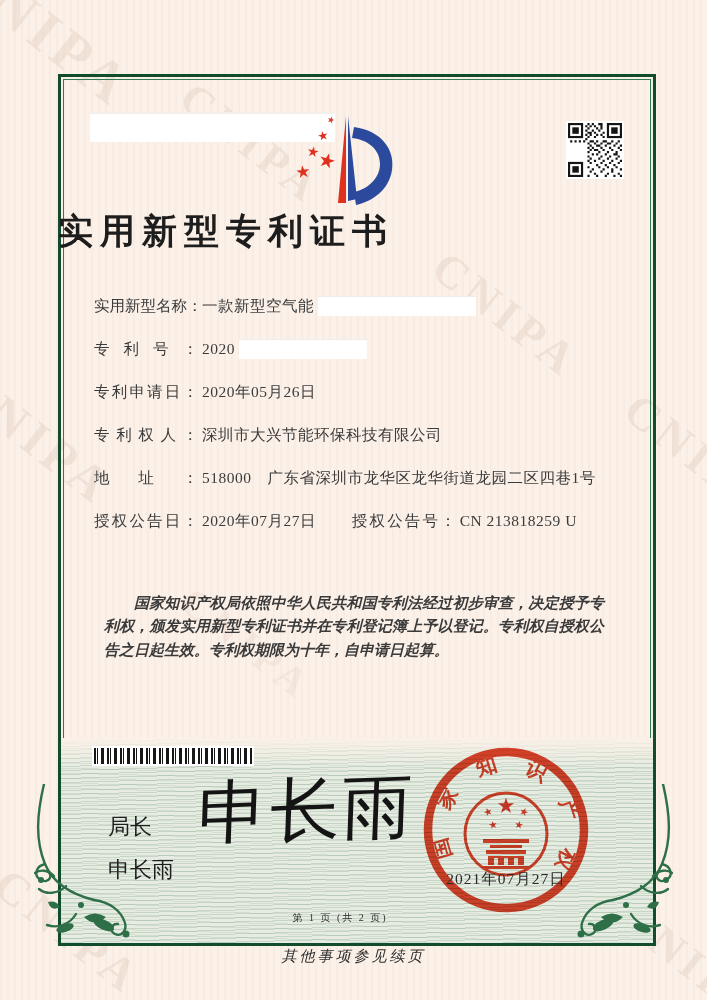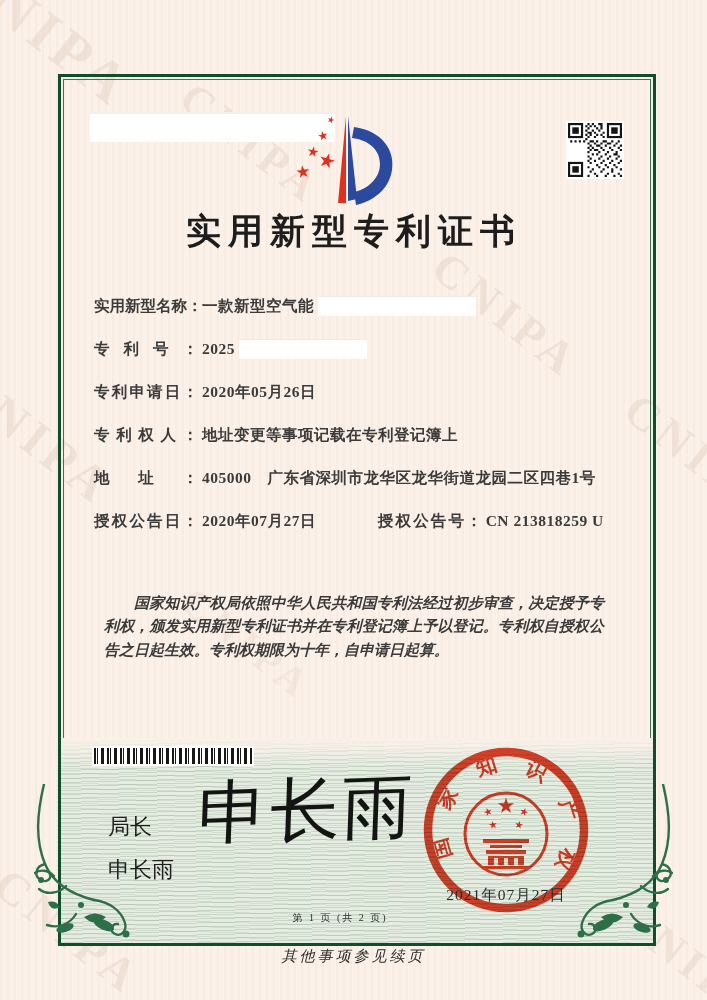--- a/index.html
+++ b/index.html
@@ -22,49 +22,49 @@
       repeating-linear-gradient(178.5deg, rgba(124,160,129,.30) 0 1px, rgba(0,0,0,0) 1px 4px),
       repeating-linear-gradient(181.5deg, rgba(124,160,129,.20) 0 1px, rgba(0,0,0,0) 1px 5px);}
   .band::before{content:"";position:absolute;left:0;right:0;top:0;height:30px;
     background:linear-gradient(#fbf1e9, rgba(251,241,233,0));}
   
   .redact-cert{position:absolute;left:90px;top:112px;width:245px;height:30px;
     background:#fff;z-index:3;
     box-shadow:0 2px 0 rgba(225,210,200,.35) inset;}
   .logo{position:absolute;left:294px;top:114px;z-index:3;}
   .qr{position:absolute;left:566px;top:121px;background:#fff;padding:2px;z-index:3;}
-  .title{position:absolute;left:58px;top:208px;width:592px;text-align:center;
+  .title{position:absolute;left:58px;top:208px;width:592px;
     font-size:35px;font-weight:700;letter-spacing:7px;color:#1d1d1d;z-index:3;}
   
   .fields{position:absolute;left:94px;top:296px;width:525px;z-index:3;
-    font-size:15.5px;color:#3b3b3b;font-weight:bold;}
+    font-size:15.5px;color:#3b3b3b;}
   .frow{height:20px;line-height:20px;margin-bottom:23px;white-space:nowrap;}
   .flabel{display:inline-block;width:104px;text-align:justify;text-align-last:justify;
     -moz-text-align-last:justify;vertical-align:top;}
   .fvalue{letter-spacing:.5px;}
   .redact-inline{display:inline-block;background:#fff;height:20px;vertical-align:top;
     box-shadow:0 1px 0 rgba(215,205,198,.4) inset;}
-  .grant-pair2{display:inline-block;margin-left:58px;}
+  .grant-pair2{display:inline-block;margin-left:32px;}
   
   .paras{position:absolute;left:92px;top:580px;width:524px;z-index:3;
     font-size:15px;font-style:italic;color:#3a3a3a;line-height:1.55;text-align:justify;}
   .paras p{margin:12px;text-indent:2em;font-weight:bold;}
   
   .barcode{position:absolute;left:94px;top:748px;width:158px;height:16px;z-index:3;
     background:repeating-linear-gradient(90deg,#171717 0 2px,#ffffff 2px 3px,#171717 3px 4px,
       #ffffff 4px 7px,#171717 7px 10px,#ffffff 10px 13px);
     outline:2px solid #fff;}
   .director{position:absolute;left:108px;top:806px;z-index:4;
     font-family:Liberation Serif, serif;font-size:22px;color:#1f1f1f;line-height:1.95;}
   .sig{position:absolute;left:198px;top:764px;z-index:4;font-size:70px;color:#141414;
     font-family:"Liberation Serif", serif;letter-spacing:2px;
     transform:rotate(-2deg) skewX(-4deg);}
   .seal{position:absolute;left:420px;top:744px;z-index:4;mix-blend-mode:multiply;opacity:.95;}
   .seal-date{position:absolute;left:420px;top:869px;width:172px;text-align:center;z-index:5;
-    font-size:15.5px;color:#2c2c2c;letter-spacing:1px;white-space:nowrap;margin-top:16px;}
+    font-size:15.5px;color:#2c2c2c;letter-spacing:1px;white-space:nowrap;}
   .pageinfo{position:absolute;left:58px;top:911px;width:592px;text-align:center;z-index:4;
     font-size:10px;color:#2f2f2f;letter-spacing:2px;transform:translateX(-14px);}
   .note{position:absolute;left:0;top:947px;width:707px;text-align:center;z-index:3;
     font-size:15px;font-style:italic;color:#2e2e2e;letter-spacing:3px;}
   .flourish{position:absolute;z-index:5;}
   .flourish.br{transform:scaleX(-1);}
 </style>
 </head>
 <body>
 
@@ -123,34 +123,34 @@
   <div class="title">实用新型专利证书</div>
 
   <div class="fields">
     <div class="frow">
       <span class="flabel">实用新型名称：</span>
       <span class="fvalue">一款新型空气能</span>
       <span class="redact-inline" style="width:158px;"></span>
     </div>
     <div class="frow">
       <span class="flabel">专利号：</span>
-      <span class="fvalue">2025</span>
+      <span class="fvalue">2020</span>
       <span class="redact-inline" style="width:128px;"></span>
     </div>
     <div class="frow">
       <span class="flabel">专利申请日：</span>
       <span class="fvalue">2020年05月26日</span>
     </div>
     <div class="frow">
       <span class="flabel">专利权人：</span>
-      <span class="fvalue">地址变更等事项记载在专利登记簿上</span>
+      <span class="fvalue">深圳市大兴节能环保科技有限公司</span>
     </div>
     <div class="frow">
       <span class="flabel">地址：</span>
-      <span class="fvalue">405000　广东省深圳市龙华区龙华街道龙园二区四巷1号</span>
+      <span class="fvalue">518000　广东省深圳市龙华区龙华街道龙园二区四巷1号</span>
     </div>
     <div class="frow">
       <span class="flabel">授权公告日：</span>
       <span class="fvalue">2020年07月27日</span>
       <span class="grant-pair2">
         <span class="flabel">授权公告号：</span>
         <span class="fvalue">CN 213818259 U</span>
       </span>
     </div>
   </div>

